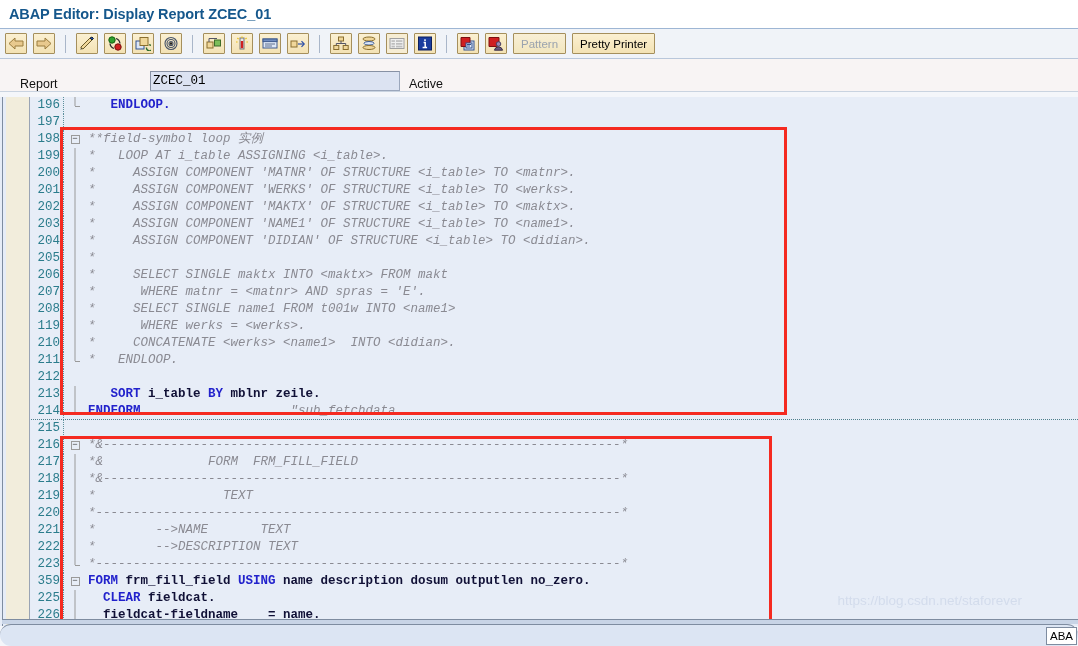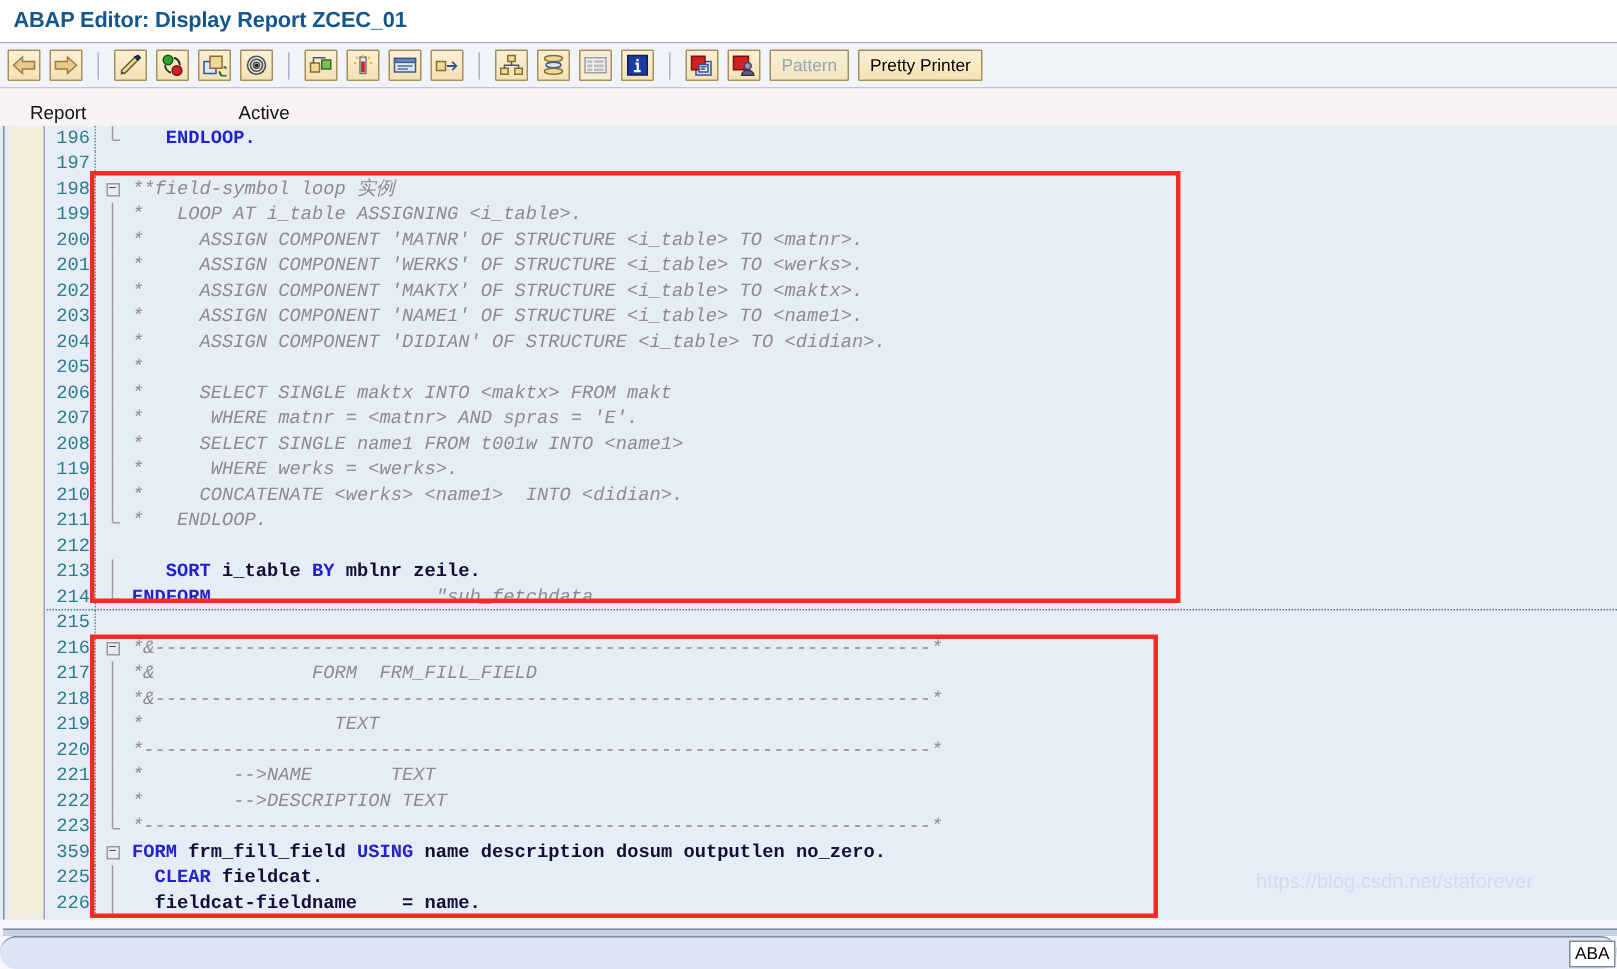--- a/index.html
+++ b/index.html
@@ -48,38 +48,38 @@
     border:1px solid #A58F5C;border-radius:1px;
     display:flex;align-items:center;
     font-size:11.5px;color:#000;box-sizing:border-box;cursor:pointer;
     font-family:"Liberation Sans",sans-serif;
   }
   .tb-text.disabled{color:#9AA3AE;background:linear-gradient(#F8EFD6,#F2E6BE);}
 
   
   .reportrow{
     height:33px;background:#F8F4F4;
-    display:flex;align-items:center;
+    display:flex;align-items:flex-end;
     padding-left:20px;box-sizing:border-box;
     border-bottom:1px solid #C9D3E0;
   }
   .lbl-report{font-size:12.5px;color:#111;width:130px;}
   .report-input{
     width:250px;height:20px;
     background:#DCE3F2;border:1px solid #9BA7BC;
     border-top-color:#8791A4;border-left-color:#8791A4;
     font-family:"Liberation Mono",monospace;
     font-size:12.5px;color:#000;
     padding:0 2px;box-sizing:border-box;line-height:18px;
   }
   .lbl-active{font-size:12.5px;color:#111;margin-left:9px;}
 
   
   .editor-wrap{
-    position:absolute;left:0;top:84px;
+    position:absolute;left:0;top:97px;
     width:1078px;height:529px;
     background:#E6ECF7;
     box-sizing:border-box;
   }
   .editor-outer{
     position:absolute;left:2px;top:0;right:0;bottom:0;
     border-left:1px solid #7E8CA0;
     box-sizing:border-box;
   }
   
@@ -323,20 +323,21 @@
           <path d="M6.4 14.2 a4.2 4.2 0 0 1 8.2 0 z" fill="#6A5A80" stroke="#3B3048"></path>
         </svg>
     </div>
 
     <div class="tb-text disabled">Pattern</div>
     <div class="tb-text">Pretty Printer</div>
   </div>
 
   <div class="reportrow">
     <span class="lbl-report">Report</span>
+    <input class="report-input" type="text" value="ZCEC_01" style="">
     <span class="lbl-active">Active</span>
   </div>
 
   <div class="editor-wrap">
     <div class="editor-outer">
       <div class="margin-strip"></div>
       <div class="code-area" id="code-area">
           <div class="line"><div class="ln">196</div><div class="fold"><div class="endline"></div><div class="endtick"></div></div><div class="code"><span class="nrm">   </span><span class="kw">ENDLOOP.</span></div></div>
           <div class="line"><div class="ln">197</div><div class="fold"></div><div class="code"></div></div>
           <div class="line"><div class="ln">198</div><div class="fold"><div class="box">−</div></div><div class="code"><span class="cmt">**field-symbol loop 实例</span></div></div>

